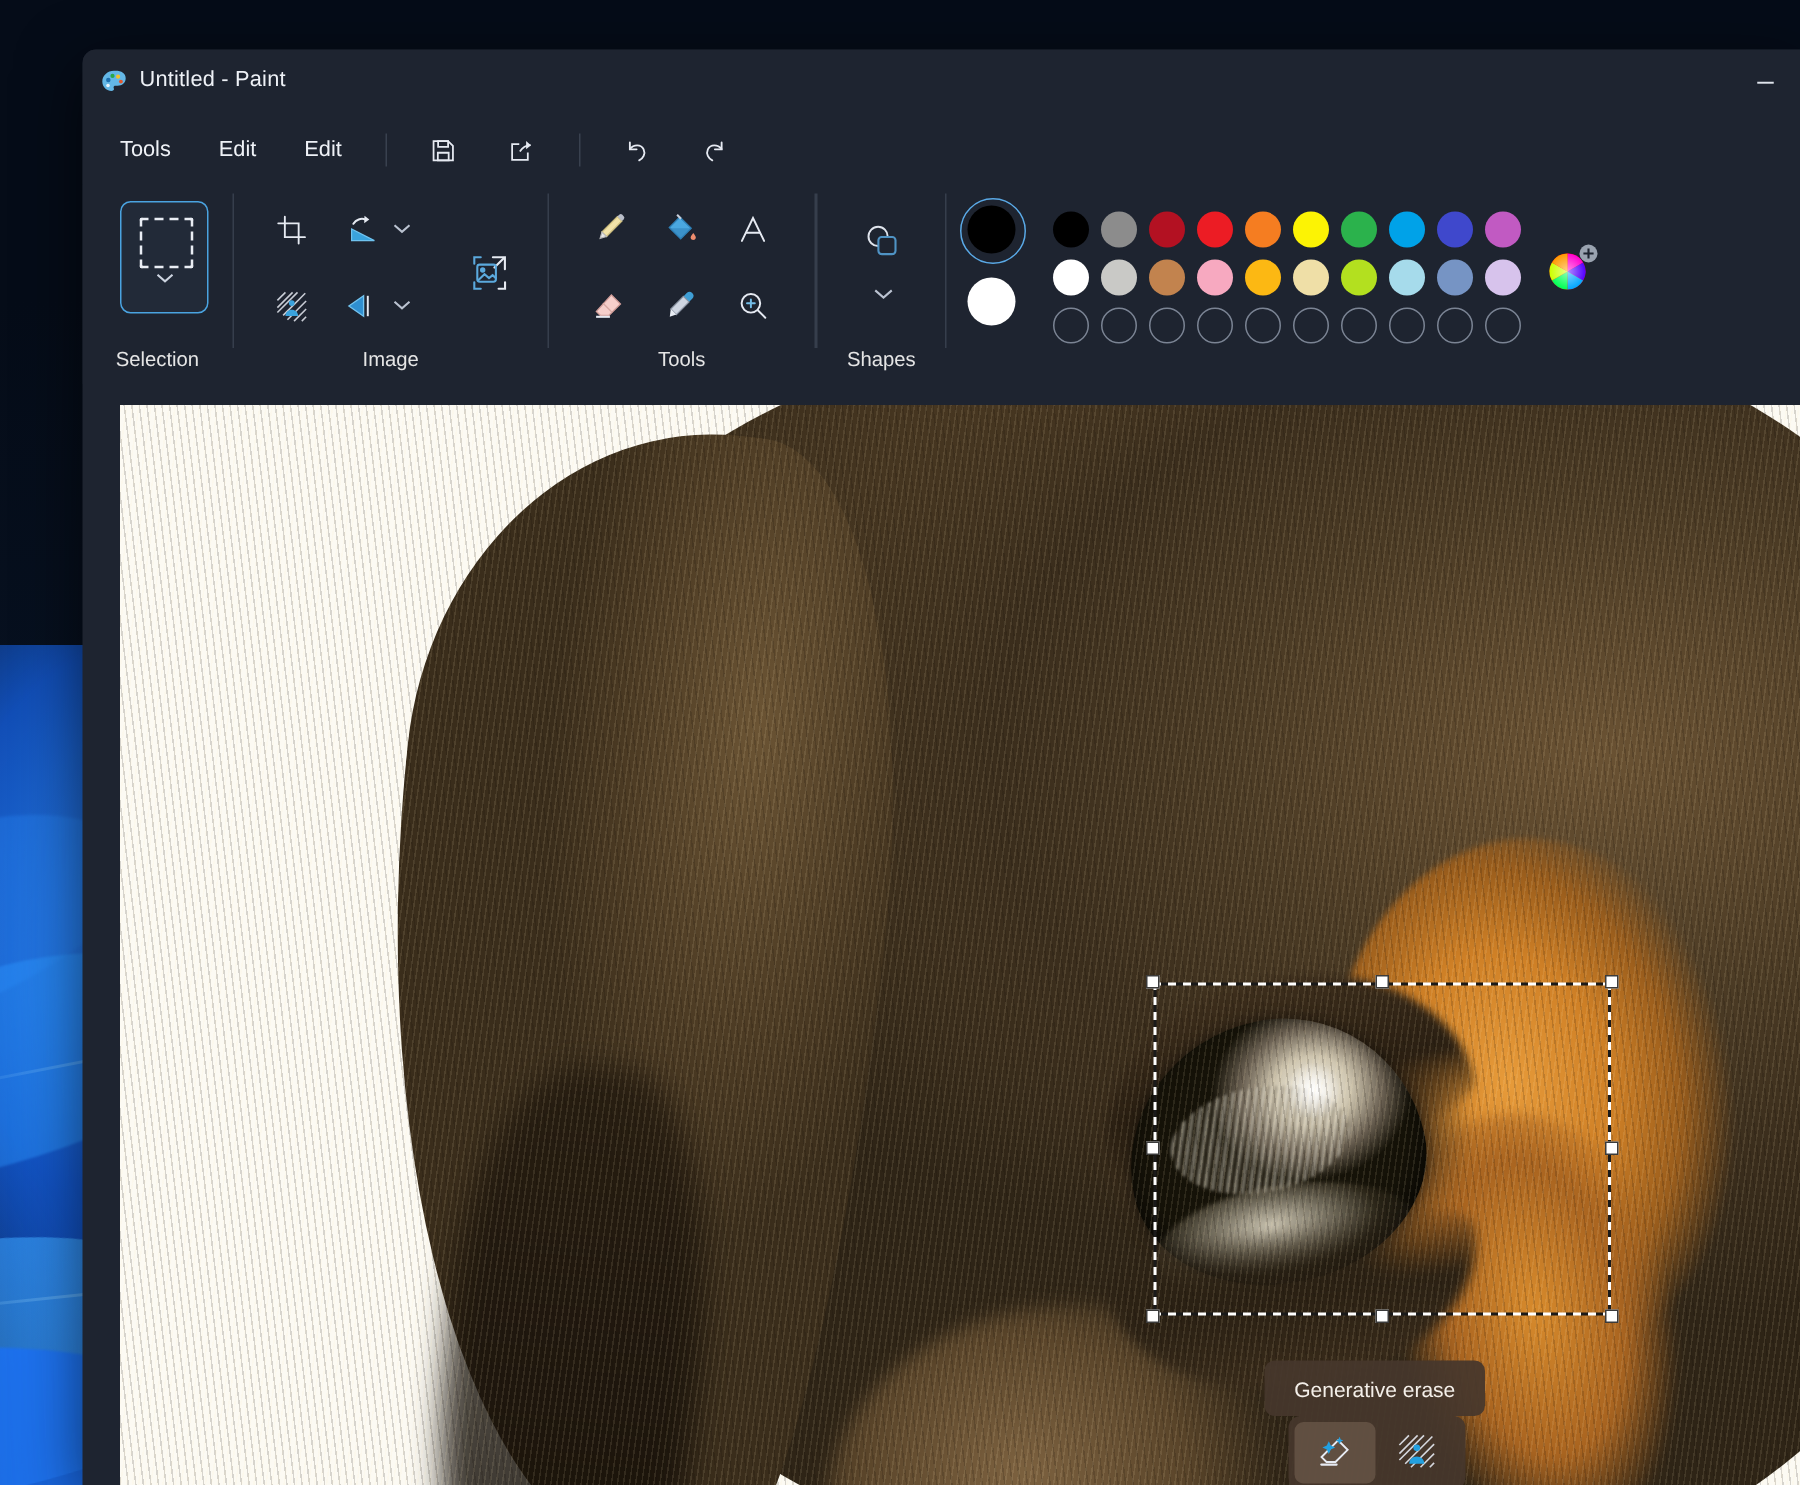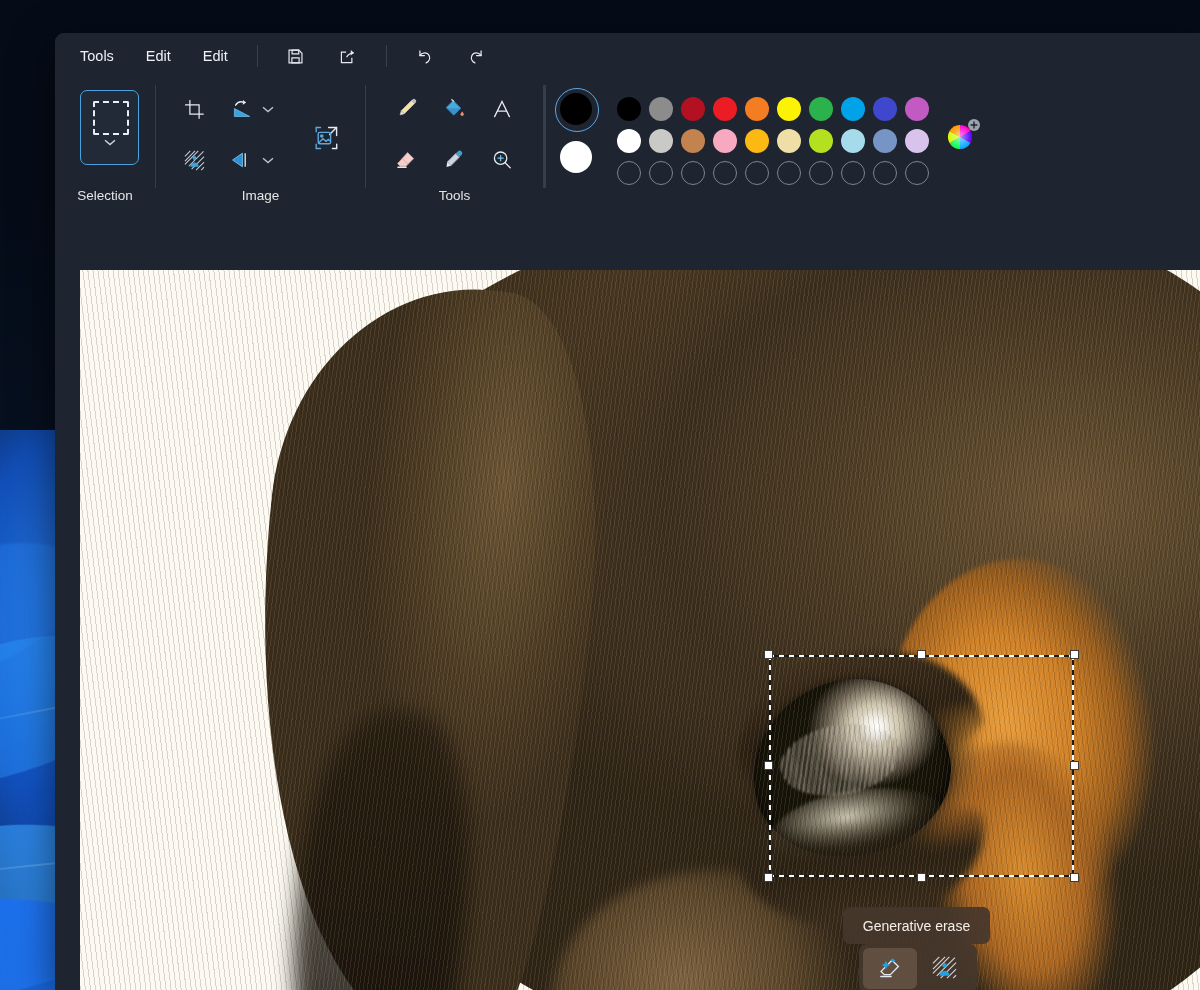--- a/index.html
+++ b/index.html
@@ -152,20 +152,40 @@
   <div class="wall-blade b4"></div>
   <div class="wall-blade b1"></div>
   <div class="wall-blade b2"></div>
   <div class="wall-blade b3"></div>
   <div class="edgeline"></div>
   <div class="edgeline2"></div>
 </div>
 
 <div class="win">
 
+  <div class="titlebar">
+    <span class="title-ico">
+      <svg width="20" height="20" viewBox="0 0 20 20">
+        <path d="M10 2.2c-4.3 0-7.8 3.2-7.8 7.2 0 3.9 3.2 6.3 6.1 6.3 1.2 0 1.7-.6 1.7-1.3 0-.5-.3-.8-.3-1.3 0-.6.5-1 1.2-1h1.5c2.8 0 5.4-1.8 5.4-5 0-3.4-3.2-5.2-7.8-4.9z" fill="#63b7e6"></path>
+        <circle cx="6.2" cy="8.3" r="1.5" fill="#1c6fb0"></circle>
+        <circle cx="9.0" cy="5.6" r="1.4" fill="#2aa84a"></circle>
+        <circle cx="12.7" cy="6.1" r="1.4" fill="#f2c12e"></circle>
+        <circle cx="14.6" cy="9.4" r="1.3" fill="#e0572e"></circle>
+        <circle cx="6.0" cy="12.0" r="1.2" fill="#ffffff" opacity=".85"></circle>
+      </svg>
+    </span>
+    <span class="title-text">Untitled - Paint</span>
+    <div class="winbtns">
+      <div class="wb">
+        <svg width="14" height="14" viewBox="0 0 14 14">
+            <rect x="1.5" y="6.5" width="11" height="1.3" fill="#dfe4ec"></rect>
+          </svg>
+      </div>
+    </div>
+  </div>
 
   <div class="menubar">
     <div class="menu-item">Tools</div>
     <div class="menu-item">Edit</div>
     <div class="menu-item">Edit</div>
 
     <div class="mb-sep"></div>
     <div class="mb-ico">
       <svg width="19" height="19" viewBox="0 0 20 20" fill="none" stroke="#e6eaf2" stroke-width="1.25">
         <path d="M3.2 3.2h10.2l3.4 3.4v10.2H3.2z"></path>
@@ -314,20 +334,34 @@
             <path d="M15.2 14.8l5 5"></path>
           <path d="M10.6 7.6v5.2M8 10.2h5.2" stroke="#74bde8"></path>
         </svg>
       </div>
       <div class="grp-label">Tools</div>
     </div>
     <div class="vdiv"></div>
 
     <div class="vdiv"></div>
 
+    <div class="grp" style="width:85px">
+      <div class="icobtn" style="left:21px;top:17px;width:44px;height:42px;">
+        <svg width="30" height="30" viewBox="0 0 30 30" fill="none">
+          <circle cx="12.4" cy="11.6" r="6.4" stroke="#dfe4ec" stroke-width="1.3"></circle>
+          <rect x="12.6" y="12" width="11.4" height="11.4" rx="2.2" fill="#1e2430" stroke="#4f93c4" stroke-width="1.4"></rect>
+        </svg>
+      </div>
+      <div class="chev" style="left:36px;top:68px;">
+        <svg width="16" height="10" viewBox="0 0 16 10" fill="none" stroke="#bac2d0" stroke-width="1.4">
+            <path d="M2.5 2.6L8 7.4 13.5 2.6"></path>
+          </svg>
+      </div>
+      <div class="grp-label">Shapes</div>
+    </div>
     <div class="vdiv"></div>
 
     <div class="grp" style="width:430px">
       <div class="selring" style="left:9px;top:9px;"></div>
       <div class="bigsw" style="left:14px;top:14px;background:#000000;"></div>
       <div class="bigsw" style="left:14px;top:62px;background:#ffffff;"></div>
 
       <div class="colorgrid">
 
         <div class="swatch" style="left:71px;top:18px;background:#000000;"></div>

